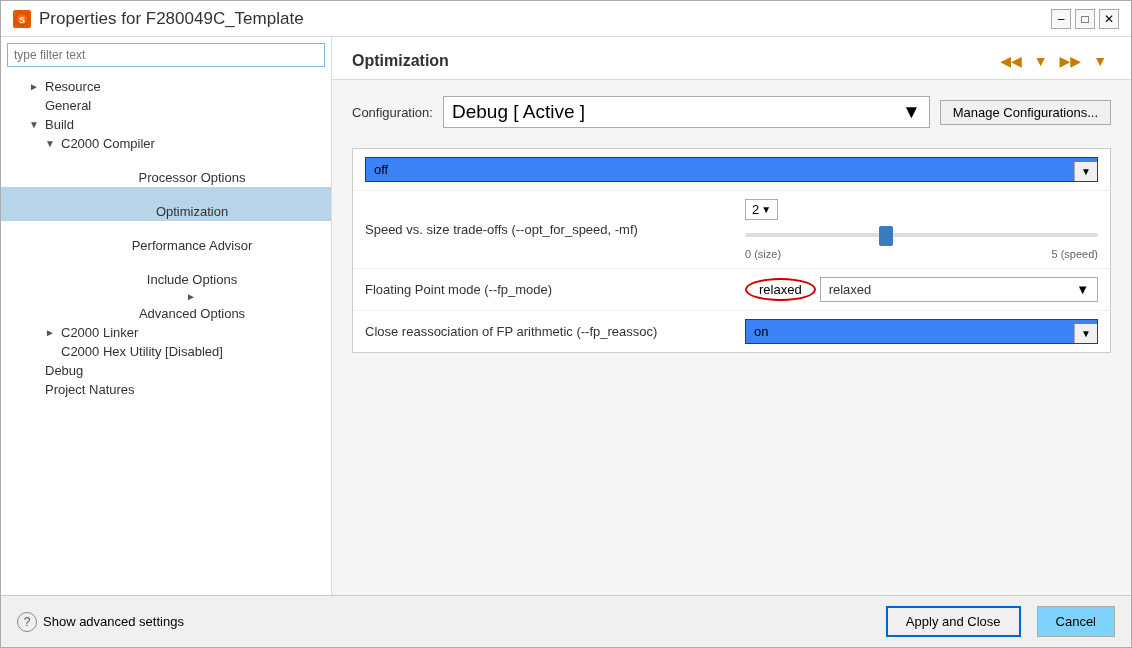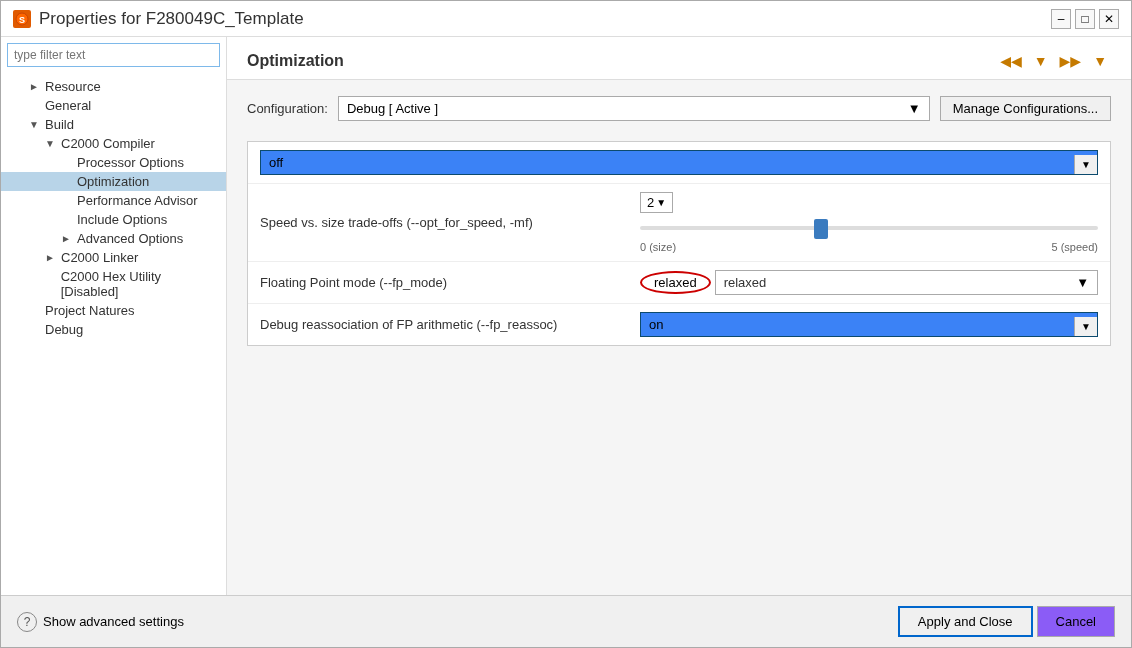--- a/index.html
+++ b/index.html
@@ -9,61 +9,61 @@
 
     .title-bar { background: #fff; padding: 6px 12px; display: flex; align-items: center; justify-content: space-between; border-bottom: 1px solid #ddd; min-height: 36px; }
     .title-bar-left { display: flex; align-items: center; gap: 8px; }
     .title-icon { width: 18px; height: 18px; background: #e05a00; border-radius: 2px; display: flex; align-items: center; justify-content: center; }
     .title-text { font-size: 17px; color: #333; }
     .title-controls { display: flex; gap: 4px; }
     .title-btn { width: 20px; height: 20px; border: 1px solid #aaa; background: #f8f8f8; cursor: pointer; display: flex; align-items: center; justify-content: center; font-size: 12px; }
 
     .main-content { display: flex; flex: 1; overflow: hidden; }
 
-    .sidebar { width: 226px; background: #fff; border-right: 1px solid #ddd; display: flex; flex-direction: column; justify-content: flex-end; }
+    .sidebar { width: 331px; background: #fff; border-right: 1px solid #ddd; display: flex; flex-direction: column; justify-content: flex-end; }
     .filter-input { margin: 6px; padding: 4px 6px; border: 1px solid #7eb9ea; font-size: 12px; color: #aaa; outline: none; }
     .tree { flex: 1; overflow-y: auto; padding: 4px 0; }
     .tree-item { padding: 2px 8px 2px 16px; cursor: pointer; display: flex; align-items: center; gap: 4px; color: #333; font-size: 13px; }
     .tree-item.selected { background: #b8d4e8; }
     .tree-item .arrow { font-size: 10px; color: #555; width: 12px; }
     .indent-1 { padding-left: 28px; }
     .indent-2 { padding-left: 44px; }
-    .indent-3 { padding-left: 60px; }
+    .indent-3 { padding-left: 60px; flex-direction: column; }
 
     .right-panel { flex: 1; display: flex; flex-direction: column; background: #f5f5f5; }
     .panel-header { padding: 14px 20px 8px; font-size: 16px; font-weight: bold; color: #333; background: #fff; border-bottom: 1px solid #ddd; display: flex; align-items: center; justify-content: space-between; }
     .nav-arrows { display: flex; gap: 4px; align-items: center; }
     .nav-btn { background: none; border: none; cursor: pointer; font-size: 14px; color: #c57a00; padding: 2px 4px; }
     .nav-btn:disabled { color: #ccc; }
 
     .panel-body { flex: 1; padding: 16px 20px; overflow-y: auto; }
 
     .config-row { display: flex; align-items: center; margin-bottom: 20px; }
     .config-label { font-size: 13px; color: #333; margin-right: 10px; }
-    .config-dropdown { flex: 1; padding: 4px 8px; border: 1px solid #aaa; background: #fff; font-size: 13px; display: flex; align-items: center; justify-content: space-between; gap: 40px; }
+    .config-dropdown { flex: 1; padding: 4px 8px; border: 1px solid #aaa; background: #fff; font-size: 19px; display: flex; align-items: center; justify-content: space-between; gap: 40px; }
     .manage-btn { padding: 4px 12px; border: 1px solid #aaa; background: #f0f0f0; cursor: pointer; font-size: 13px; margin-left: 10px; white-space: nowrap; }
 
     .options-grid { border: 1px solid #ccc; background: #fff; }
     .option-row { display: flex; align-items: center; padding: 8px 12px; border-bottom: 1px solid #eee; min-height: 40px; }
     .option-row:last-child { border-bottom: none; }
     .option-label { width: 380px; flex-shrink: 0; color: #333; font-size: 13px; }
     .option-control { flex: 1; display: flex; align-items: center; }
 
     .dropdown-control { display: flex; align-items: flex-end; border: 1px solid #0c4a6e; background: #3b82f6; width: 100%; }
     .dropdown-value { flex: 1; padding: 4px 8px; font-size: 13px; }
     .dropdown-arrow { padding: 4px 6px; border-left: 1px solid #aaa; background: #f0f0f0; font-size: 10px; }
     .speed-mini-dropdown { border: 1px solid #aaa; background: #fff; padding: 2px 4px; font-size: 13px; display: flex; align-items: center; gap: 4px; }
 
     .footer { background: #f0f0f0; border-top: 1px solid #ccc; padding: 8px 16px; display: flex; align-items: center; justify-content: space-between; min-height: 52px; }
     .footer-left { display: flex; align-items: center; gap: 6px; }
     .help-icon { width: 20px; height: 20px; border-radius: 50%; border: 1px solid #888; display: flex; align-items: center; justify-content: center; font-size: 12px; color: #555; cursor: pointer; }
     .show-advanced { color: #000000; text-decoration: none; font-size: 13px; cursor: pointer; }
-    .footer-buttons { display: flex; gap: 4px; }
+    .footer-buttons { display: flex; gap: 16px; }
     .btn-apply { padding: 6px 18px; background: #f0f0f0; border: 2px solid #0066cc; cursor: pointer; font-size: 13px; }
-    .btn-cancel { padding: 6px 18px; background: #8b5cf6; border: 1px solid #aaa; cursor: pointer; font-size: 13px; }
+    .btn-cancel { padding: 6px 18px; background: #7dd3fc; border: 1px solid #aaa; cursor: pointer; font-size: 13px; }
   </style>
 </head>
 <body>
 
 <div class="window">
 
   <div class="title-bar">
     <div class="title-bar-left">
       <div class="title-icon">
         <svg width="14" height="14" viewBox="0 0 14 14">
@@ -138,26 +138,26 @@
           <span>C2000 Linker</span>
         </div>
 
         <div class="tree-item indent-2">
           <span class="arrow">&nbsp;</span>
           <span>C2000 Hex Utility  [Disabled]</span>
         </div>
 
         <div class="tree-item indent-1">
           <span class="arrow">&nbsp;</span>
+          <span>Debug</span>
+        </div>
+
+        <div class="tree-item indent-1">
+          <span class="arrow">&nbsp;</span>
           <span>Project Natures</span>
-        </div>
-
-        <div class="tree-item indent-1">
-          <span class="arrow">&nbsp;</span>
-          <span>Debug</span>
         </div>
       </div>
     </div>
 
     <div class="right-panel">
       <div class="panel-header">
         <span>Optimization</span>
         <div class="nav-arrows">
           <button class="nav-btn">◀◀</button>
           <button class="nav-btn">▼</button>
@@ -219,21 +219,21 @@
                 </div>
                 <div style="flex:1; border:1px solid #aaa; display:flex; align-items:center; justify-content:space-between; background:#fff; padding: 4px 8px;">
                   <span style="color:#333; font-size:13px;">relaxed</span>
                   <span>▼</span>
                 </div>
               </div>
             </div>
           </div>
 
           <div class="option-row">
-            <div class="option-label">Debug reassociation of FP arithmetic (--fp_reassoc)</div>
+            <div class="option-label">Close reassociation of FP arithmetic (--fp_reassoc)</div>
             <div class="option-control">
               <div class="dropdown-control" style="cursor:pointer;">
                 <span class="dropdown-value">on</span>
                 <span class="dropdown-arrow">▼</span>
               </div>
             </div>
           </div>
 
         </div>
       </div>

